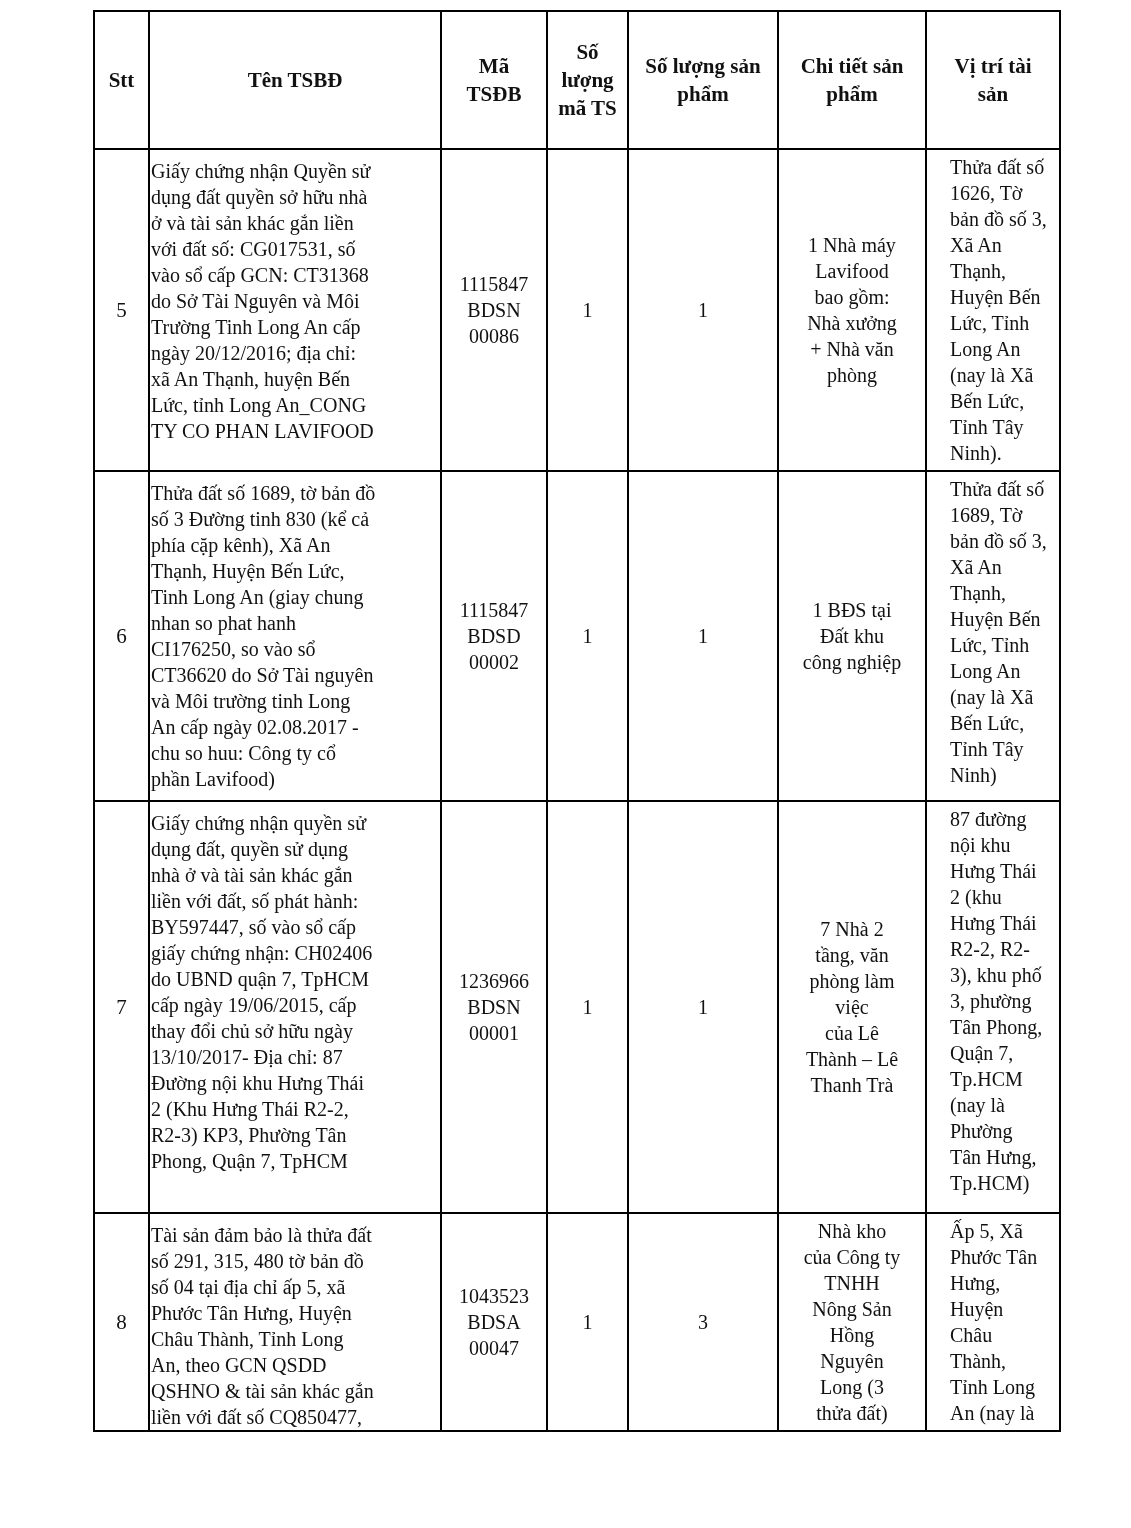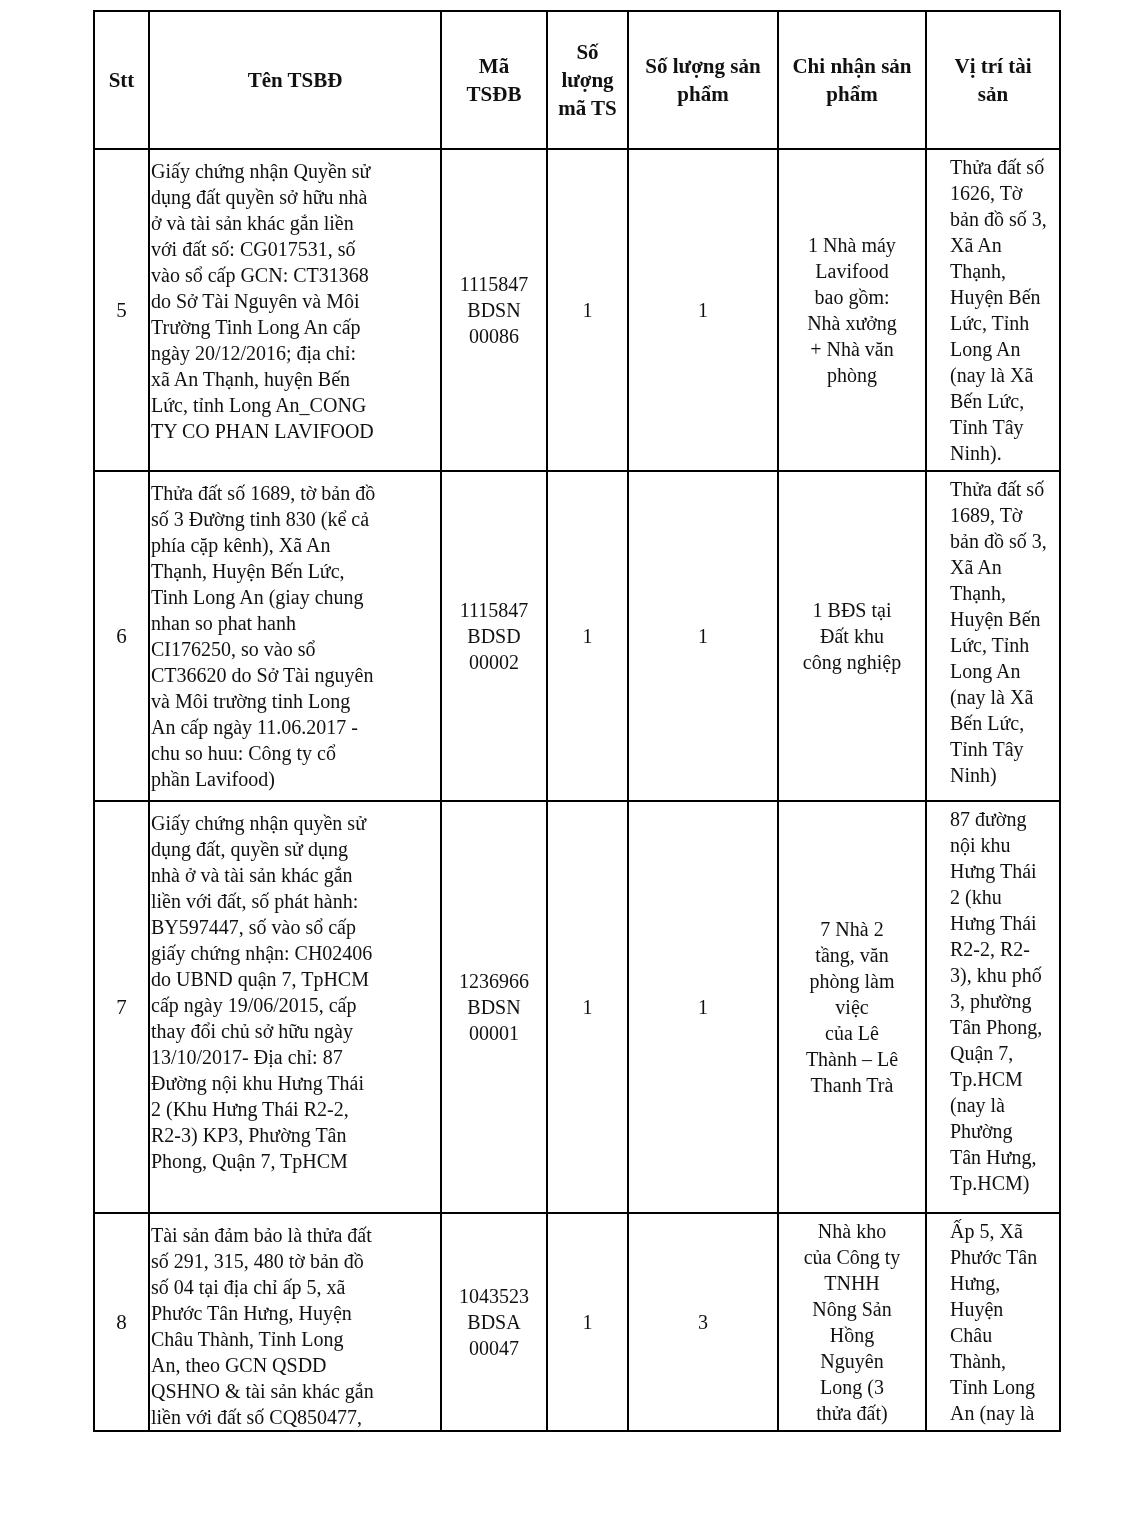--- a/index.html
+++ b/index.html
@@ -94,21 +94,21 @@
       <tr style="height:138px">
         <th class="hdr">Stt</th>
         <th class="hdr">Tên TSBĐ</th>
         <th class="hdr">Mã
 TSĐB</th>
         <th class="hdr">Số
 lượng
 mã TS</th>
         <th class="hdr">Số lượng sản
 phẩm</th>
-        <th class="hdr">Chi nhận sản
+        <th class="hdr">Chi tiết sản
 phẩm</th>
         <th class="hdr">Vị trí tài
 sản</th>
       </tr>
     </thead>
     <tbody>
       <tr style="height:322px">
         <td class="c-stt">5</td>
         <td class="c-ten">Giấy chứng nhận Quyền sử
 dụng đất quyền sở hữu nhà
@@ -149,21 +149,21 @@
         <td class="c-stt">6</td>
         <td class="c-ten">Thửa đất số 1689, tờ bản đồ
 số 3 Đường tinh 830 (kể cả
 phía cặp kênh), Xã An
 Thạnh, Huyện Bến Lức,
 Tinh Long An (giay chung
 nhan so phat hanh
 CI176250, so vào sổ
 CT36620 do Sở Tài nguyên
 và Môi trường tinh Long
-An cấp ngày 11.06.2017 -
+An cấp ngày 02.08.2017 -
 chu so huu: Công ty cổ
 phần Lavifood)</td>
         <td class="c-ma">1115847
 BDSD
 00002</td>
         <td class="c-num">1</td>
         <td class="c-num">1</td>
         <td class="c-ct">1 BĐS tại
 Đất khu
 công nghiệp</td>

